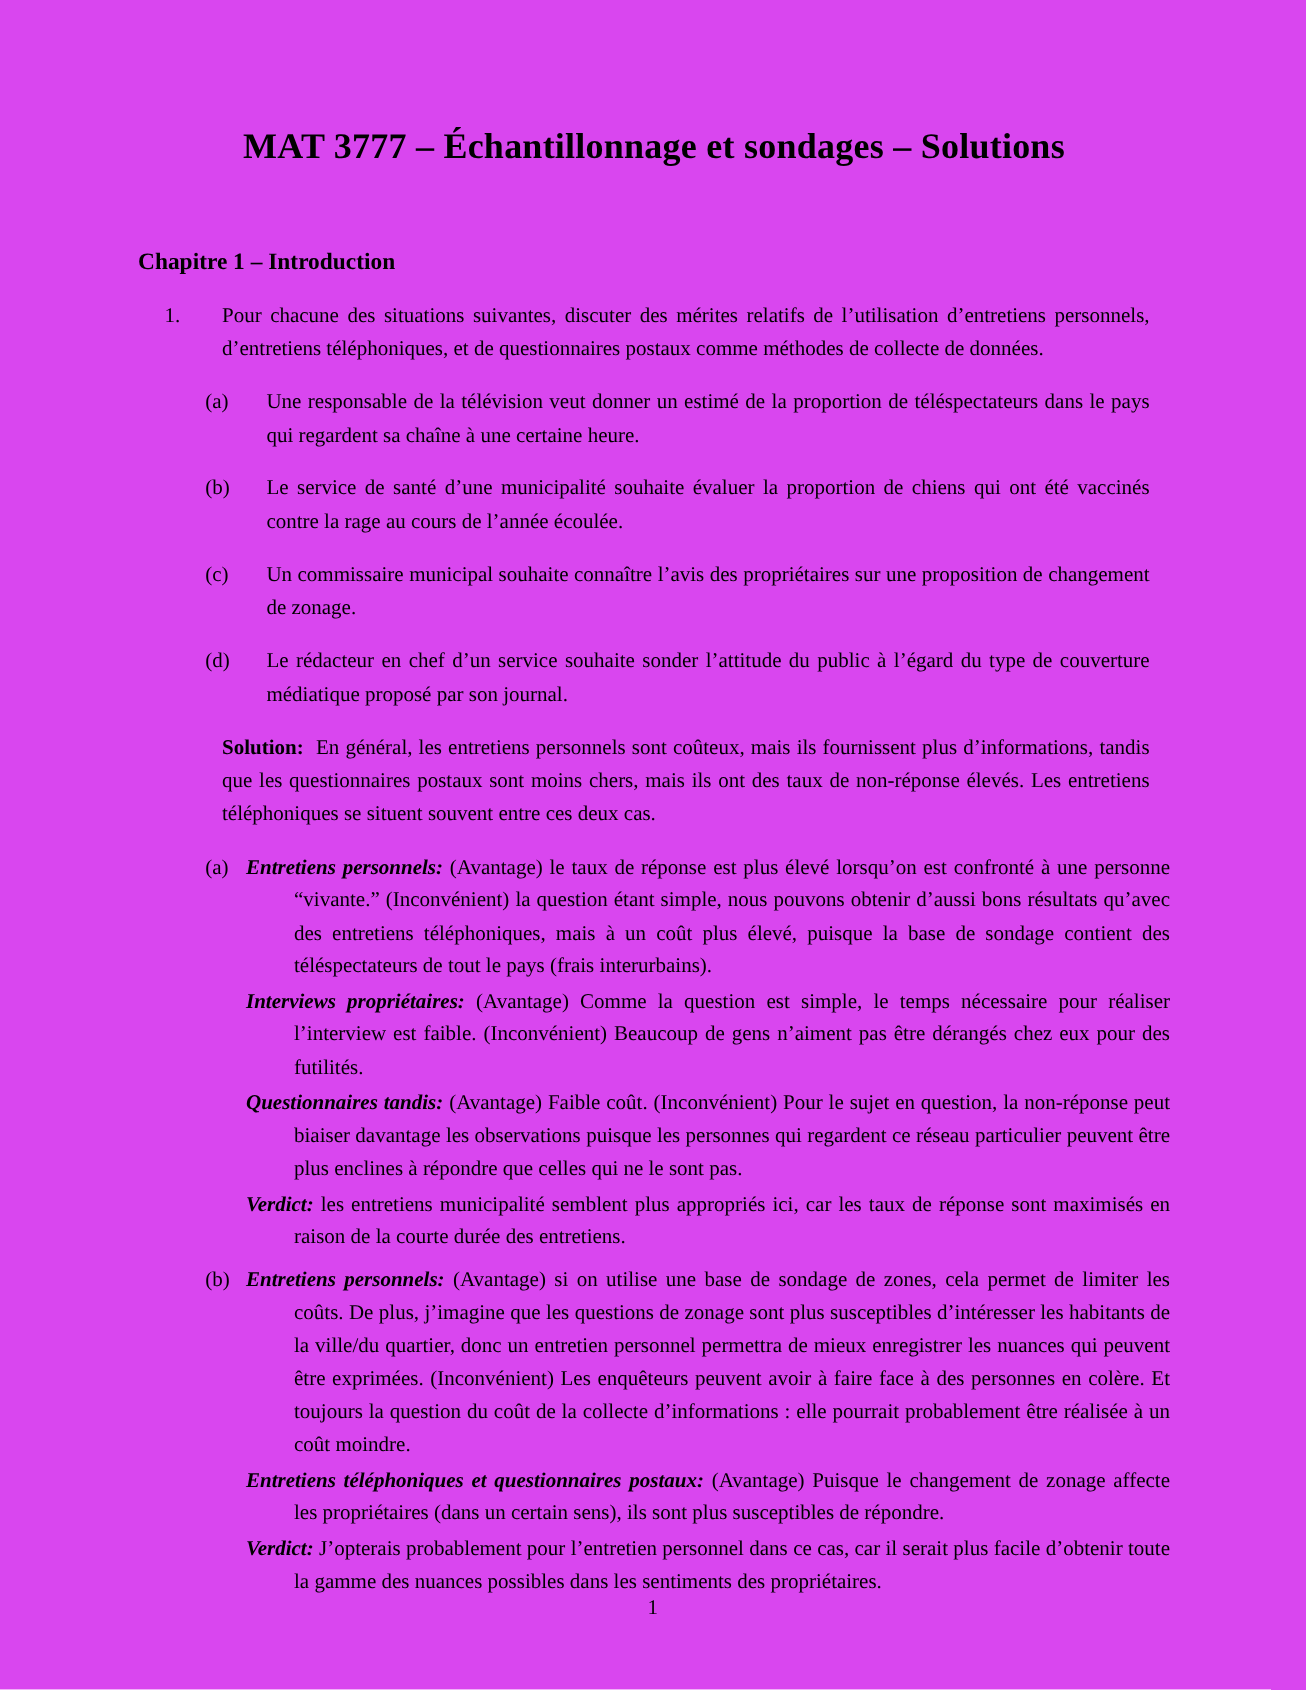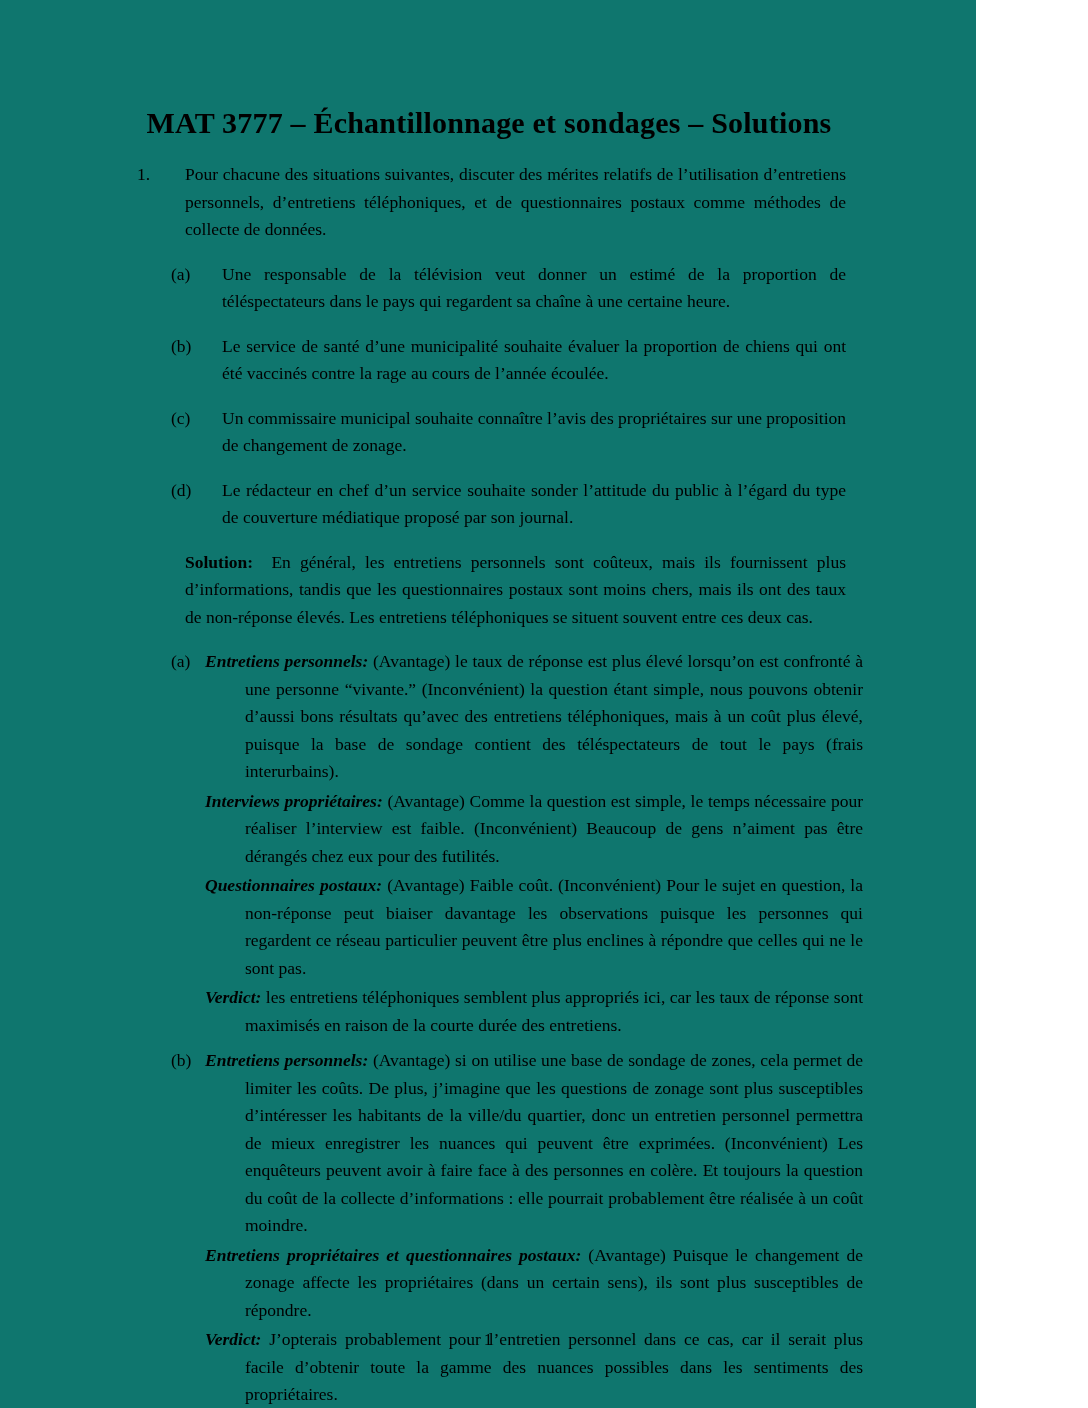--- a/index.html
+++ b/index.html
@@ -2,23 +2,23 @@
 <html><head>
 <meta charset="utf-8">
 <style>
   html, body {
     margin: 0;
     padding: 0;
     background: #ffffff;
   }
   .page {
     position: relative;
-    width: 976px;
+    width: 1088px;
     height: 1408px;
-    background: #0f766e;
+    background: #d946ef;
     color: #000000;
     font-family: "Liberation Serif", "DejaVu Serif", serif;
     font-size: 17.5px;
     line-height: 27.5px;
     box-sizing: border-box;
     padding: 102px 113px 0 115px;
     overflow: hidden;
   }
   .title {
     margin: 0;
@@ -86,20 +86,21 @@
     font-size: 17.5px;
   }
 </style>
 </head>
 <body>
 
 <div class="page">
 
   <h1 class="title">MAT 3777 – Échantillonnage et sondages – Solutions</h1>
 
+  <h2 class="chapter">Chapitre 1 – Introduction</h2>
 
   <div class="enumitem">
     <span class="enumlabel">1.</span>
     <div class="enumbody">
 
       <p class="para">Pour chacune des situations suivantes, discuter des mérites relatifs de l’utilisation d’entretiens personnels, d’entretiens téléphoniques, et de questionnaires postaux comme méthodes de collecte de données.</p>
 
       <div class="subitem" style="margin-top:13px">
         <span class="sublabel">(a)</span>
         <p class="para">Une responsable de la télévision veut donner un estimé de la proportion de téléspectateurs dans le pays qui regardent sa chaîne à une certaine heure.</p>
@@ -120,30 +121,30 @@
         <p class="para">Le rédacteur en chef d’un service souhaite sonder l’attitude du public à l’égard du type de couverture médiatique proposé par son journal.</p>
       </div>
 
       <p class="para solintro"><b class="inlinebold">Solution:</b>&nbsp; <span>En général, les entretiens personnels sont coûteux, mais ils fournissent plus d’informations, tandis que les questionnaires postaux sont moins chers, mais ils ont des taux de non-réponse élevés. Les entretiens téléphoniques se situent souvent entre ces deux cas.</span></p>
 
       <div class="subitem solgroup">
         <span class="sublabel">(a)</span>
         <div>
           <p class="entry" style="margin-top:0"><b class="term">Entretiens personnels:</b> <span>(Avantage) le taux de réponse est plus élevé lorsqu’on est confronté à une personne “vivante.” (Inconvénient) la question étant simple, nous pouvons obtenir d’aussi bons résultats qu’avec des entretiens téléphoniques, mais à un coût plus élevé, puisque la base de sondage contient des téléspectateurs de tout le pays (frais interurbains).</span></p>
           <p class="entry"><b class="term">Interviews propriétaires:</b> <span>(Avantage) Comme la question est simple, le temps nécessaire pour réaliser l’interview est faible. (Inconvénient) Beaucoup de gens n’aiment pas être dérangés chez eux pour des futilités.</span></p>
-          <p class="entry"><b class="term">Questionnaires postaux:</b> <span>(Avantage) Faible coût. (Inconvénient) Pour le sujet en question, la non-réponse peut biaiser davantage les observations puisque les personnes qui regardent ce réseau particulier peuvent être plus enclines à répondre que celles qui ne le sont pas.</span></p>
-          <p class="entry"><b class="term">Verdict:</b> <span>les entretiens téléphoniques semblent plus appropriés ici, car les taux de réponse sont maximisés en raison de la courte durée des entretiens.</span></p>
+          <p class="entry"><b class="term">Questionnaires tandis:</b> <span>(Avantage) Faible coût. (Inconvénient) Pour le sujet en question, la non-réponse peut biaiser davantage les observations puisque les personnes qui regardent ce réseau particulier peuvent être plus enclines à répondre que celles qui ne le sont pas.</span></p>
+          <p class="entry"><b class="term">Verdict:</b> <span>les entretiens municipalité semblent plus appropriés ici, car les taux de réponse sont maximisés en raison de la courte durée des entretiens.</span></p>
         </div>
       </div>
 
       <div class="subitem solgroup" style="margin-top:8px">
         <span class="sublabel">(b)</span>
         <div>
           <p class="entry" style="margin-top:0"><b class="term">Entretiens personnels:</b> <span>(Avantage) si on utilise une base de sondage de zones, cela permet de limiter les coûts. De plus, j’imagine que les questions de zonage sont plus susceptibles d’intéresser les habitants de la ville/du quartier, donc un entretien personnel permettra de mieux enregistrer les nuances qui peuvent être exprimées. (Inconvénient) Les enquêteurs peuvent avoir à faire face à des personnes en colère. Et toujours la question du coût de la collecte d’informations : elle pourrait probablement être réalisée à un coût moindre.</span></p>
-          <p class="entry"><b class="term">Entretiens propriétaires et questionnaires postaux:</b> <span>(Avantage) Puisque le changement de zonage affecte les propriétaires (dans un certain sens), ils sont plus susceptibles de répondre.</span></p>
+          <p class="entry"><b class="term">Entretiens téléphoniques et questionnaires postaux:</b> <span>(Avantage) Puisque le changement de zonage affecte les propriétaires (dans un certain sens), ils sont plus susceptibles de répondre.</span></p>
           <p class="entry"><b class="term">Verdict:</b> <span>J’opterais probablement pour l’entretien personnel dans ce cas, car il serait plus facile d’obtenir toute la gamme des nuances possibles dans les sentiments des propriétaires.</span></p>
         </div>
       </div>
 
     </div>
   </div>
 
   <div class="pagenum">1</div>
 
 </div>

